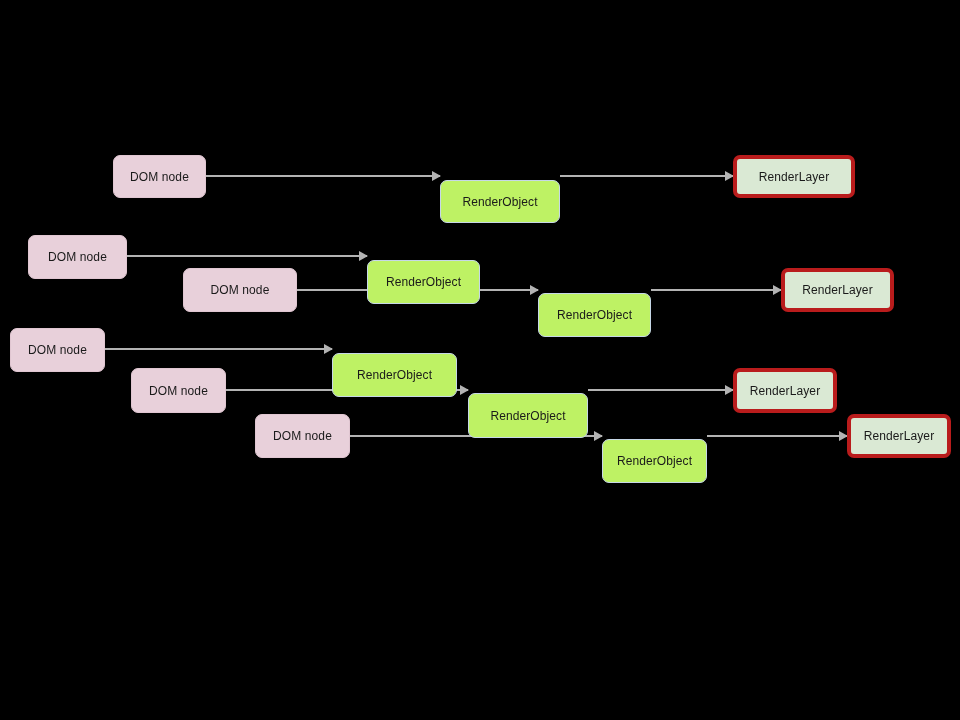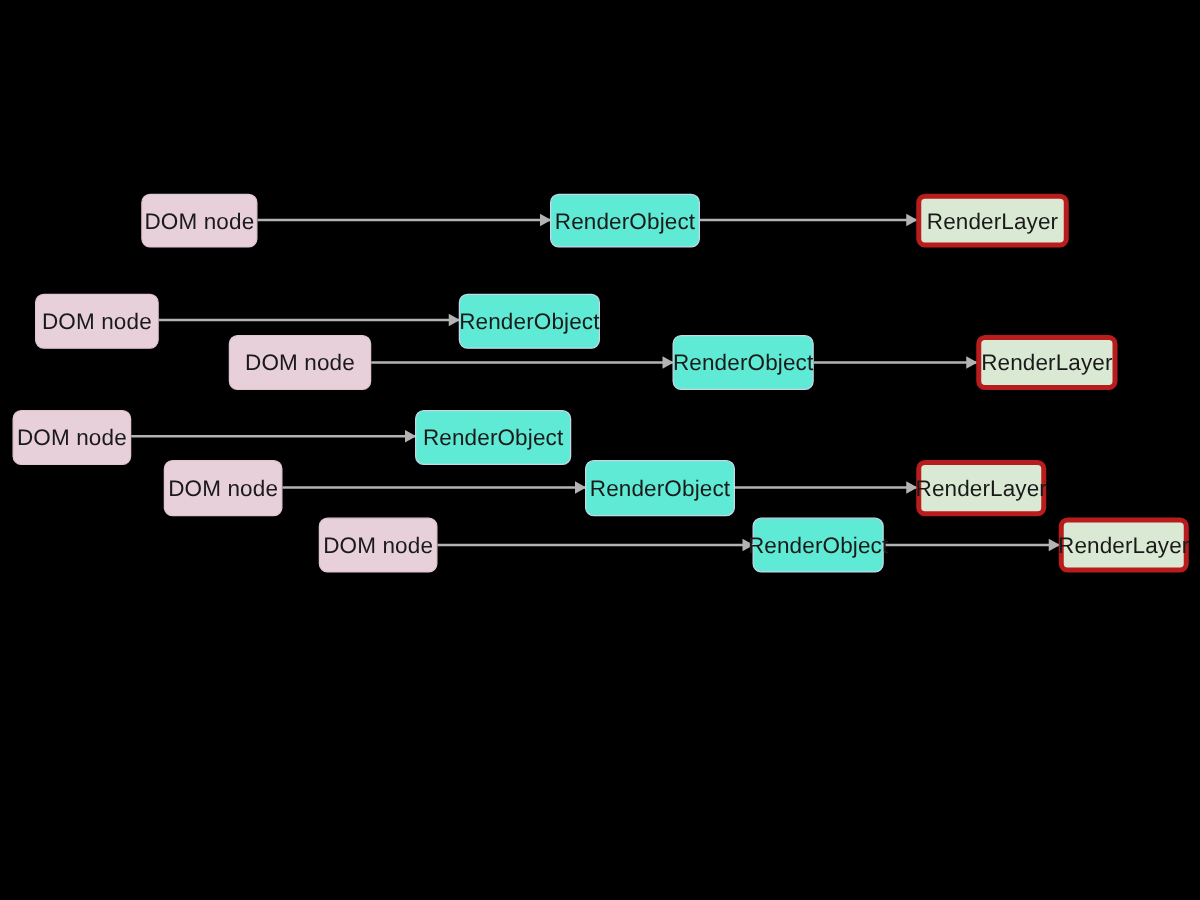--- a/index.html
+++ b/index.html
@@ -15,33 +15,34 @@
     overflow: hidden;
     font-family: "Liberation Sans", sans-serif;
   }
   .node {
     position: absolute;
     box-sizing: border-box;
     border-radius: 7px;
     display: flex;
     align-items: center;
     justify-content: center;
-    font-size: 18px;
+    font-size: 12px;
     line-height: 1;
     color: #1a1a1a;
     white-space: nowrap;
     letter-spacing: 0.1px;
   }
   .node.dom {
     background: #e8d0da;
     border: 1px solid #e0c6d1;
   }
   .node.renderobject {
-    background: #5eead4;
+    background: #bef264;
     border: 1px solid #c6d7e7;
+    margin-top: 25px;
   }
   .node.renderlayer {
     background: #dae9d4;
     border: 4px solid #b91c1c;
   }
   .edge {
     position: absolute;
     height: 2px;
     background: #b3b3b3;
   }

